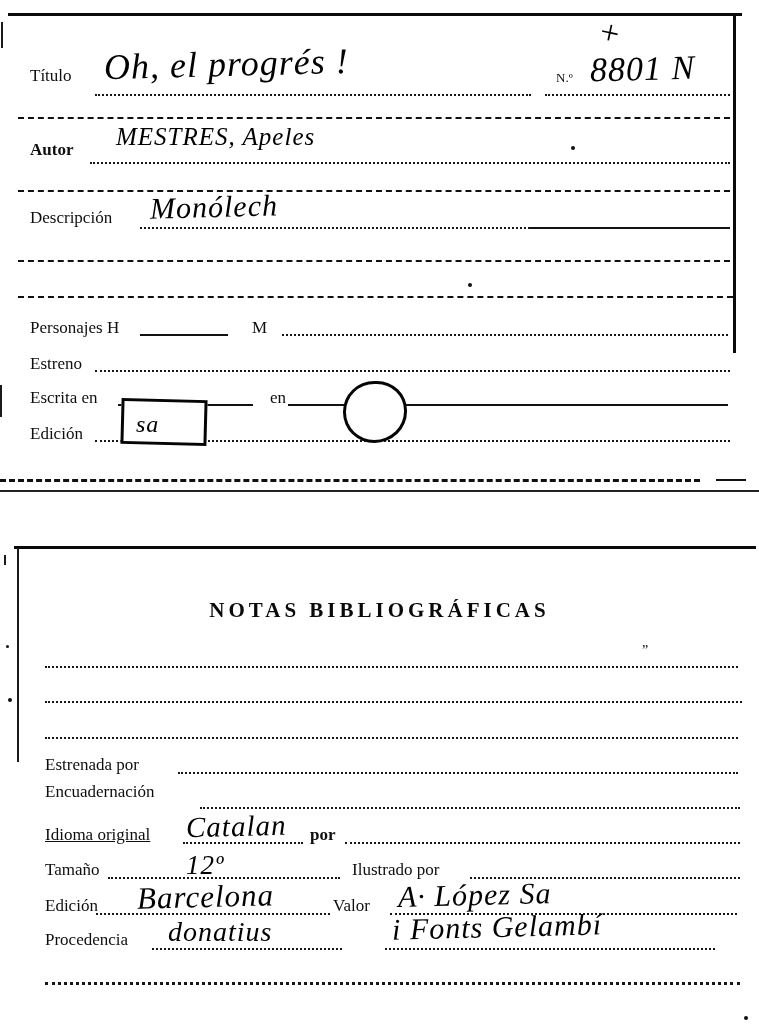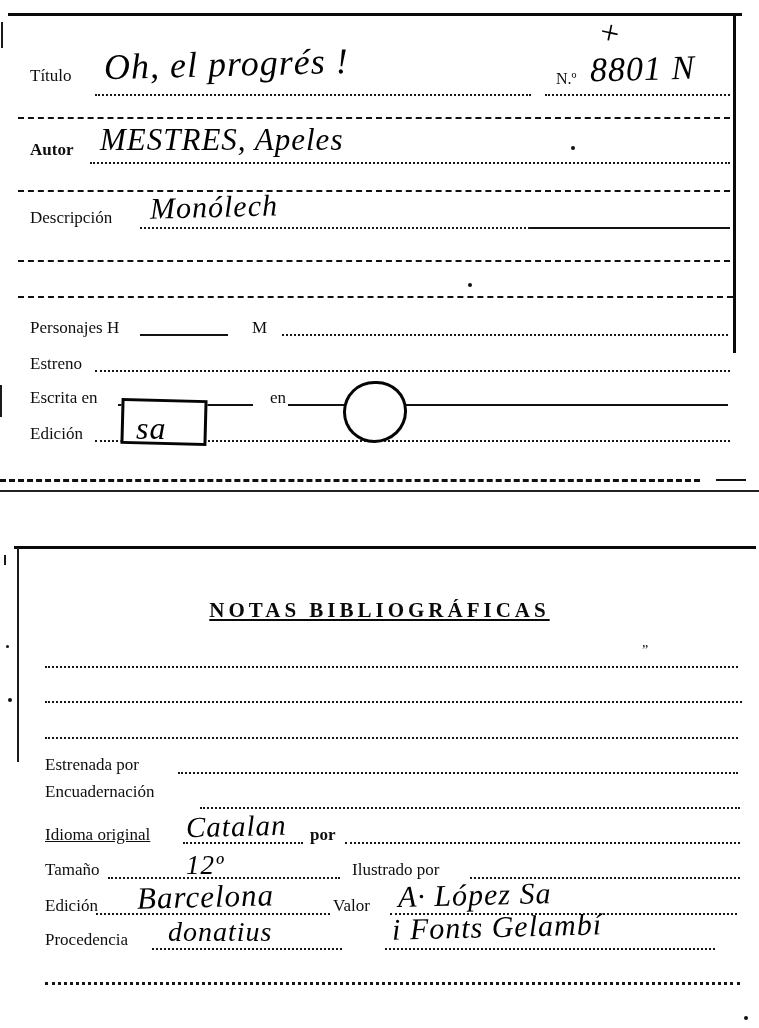--- a/index.html
+++ b/index.html
@@ -36,29 +36,29 @@
 
     <div class="abs thick" style="left:8px;top:13px;width:734px;"></div>
     <div class="abs vline" style="left:733px;top:15px;height:338px;"></div>
     <div class="abs vthin" style="left:1px;top:22px;height:26px;"></div>
     <div class="abs vthin" style="left:0px;top:385px;height:32px;"></div>
 
     <div class="abs label" style="left:30px;top:66px;">Título</div>
     <div class="abs dline" style="left:95px;top:94px;width:436px;"></div>
     <div class="abs dline" style="left:545px;top:94px;width:185px;"></div>
     <div class="abs hw r-1" style="left:104px;top:46px;font-size:36px;">Oh, el progrés !</div>
-    <div class="abs label-sm" style="left:556px;top:70px;font-size:16px;">N.º</div>
+    <div class="abs label-sm" style="left:556px;top:70px;font-size:13px;">N.º</div>
     <div class="abs hw" style="left:598px;top:16px;font-size:34px;transform:rotate(12deg);">+</div>
     <div class="abs hw r-1" style="left:590px;top:52px;font-size:34px;">8801 N</div>
 
     <div class="abs dline3" style="left:18px;top:117px;width:712px;"></div>
 
     <div class="abs label" style="left:30px;top:140px;font-weight:bold;">Autor</div>
     <div class="abs dline" style="left:90px;top:162px;width:640px;"></div>
-    <div class="abs hw" style="left:100px;top:124px;font-size:31px;">MESTRES, Apeles</div>
+    <div class="abs hw" style="left:116px;top:124px;font-size:25px;">MESTRES, Apeles</div>
     <div class="abs dot" style="left:571px;top:146px;width:4px;height:4px;"></div>
 
     <div class="abs dline3" style="left:18px;top:190px;width:712px;"></div>
 
     <div class="abs label" style="left:30px;top:208px;">Descripción</div>
     <div class="abs dline" style="left:140px;top:227px;width:390px;"></div>
     <div class="abs sline" style="left:530px;top:227px;width:200px;"></div>
     <div class="abs hw r-1" style="left:150px;top:192px;font-size:30px;">Monólech</div>
 
     <div class="abs dline3" style="left:18px;top:260px;width:712px;"></div>
@@ -75,40 +75,40 @@
 
     <div class="abs label" style="left:30px;top:388px;">Escrita en</div>
     <div class="abs sline" style="left:118px;top:404px;width:135px;"></div>
     <div class="abs label" style="left:258px;top:388px;margin-left:12px;">en</div>
     <div class="abs sline" style="left:288px;top:404px;width:440px;"></div>
 
     <div class="abs label" style="left:30px;top:424px;">Edición</div>
     <div class="abs dline" style="left:95px;top:440px;width:635px;"></div>
 
     <div class="abs box r1" style="left:121px;top:399px;width:80px;height:40px;"></div>
-    <div class="abs hw" style="left:136px;top:412px;font-size:32px;">sa</div>
+    <div class="abs hw" style="left:136px;top:412px;font-size:24px;">sa</div>
 
     <div class="abs circle" style="left:343px;top:381px;width:58px;height:56px;"></div>
 
 
     <div class="abs dline3" style="left:0px;top:479px;width:700px;border-bottom-width:3px;"></div>
     <div class="abs sline" style="left:716px;top:479px;width:30px;"></div>
     <div class="abs" style="left:0px;top:490px;width:759px;border-bottom:2px solid #222;"></div>
   </div>
 
   <div class="abs" style="left:0;top:500px;width:759px;height:528px;">
 
     <div class="abs thick" style="left:14px;top:46px;width:742px;"></div>
     <div class="abs vthin" style="left:17px;top:48px;height:214px;"></div>
     <div class="abs vthin" style="left:4px;top:55px;height:10px;"></div>
     <div class="abs dot" style="left:6px;top:145px;width:3px;height:3px;"></div>
     <div class="abs dot" style="left:8px;top:198px;width:4px;height:4px;"></div>
     <div class="abs label-sm" style="left:642px;top:143px;">”</div>
 
-    <div class="abs header-text" style="left:0px;top:98px;width:759px;text-decoration:underline;">NOTAS BIBLIOGRÁFICAS</div>
+    <div class="abs header-text" style="left:0px;top:98px;width:759px;">NOTAS BIBLIOGRÁFICAS</div>
 
     <div class="abs dline" style="left:45px;top:166px;width:693px;"></div>
     <div class="abs dline" style="left:45px;top:201px;width:697px;"></div>
     <div class="abs dline" style="left:45px;top:237px;width:693px;"></div>
 
     <div class="abs label" style="left:45px;top:255px;">Estrenada por</div>
     <div class="abs dline" style="left:178px;top:272px;width:560px;"></div>
 
     <div class="abs label" style="left:45px;top:282px;">Encuadernación</div>
     <div class="abs dline" style="left:200px;top:307px;width:540px;"></div>

